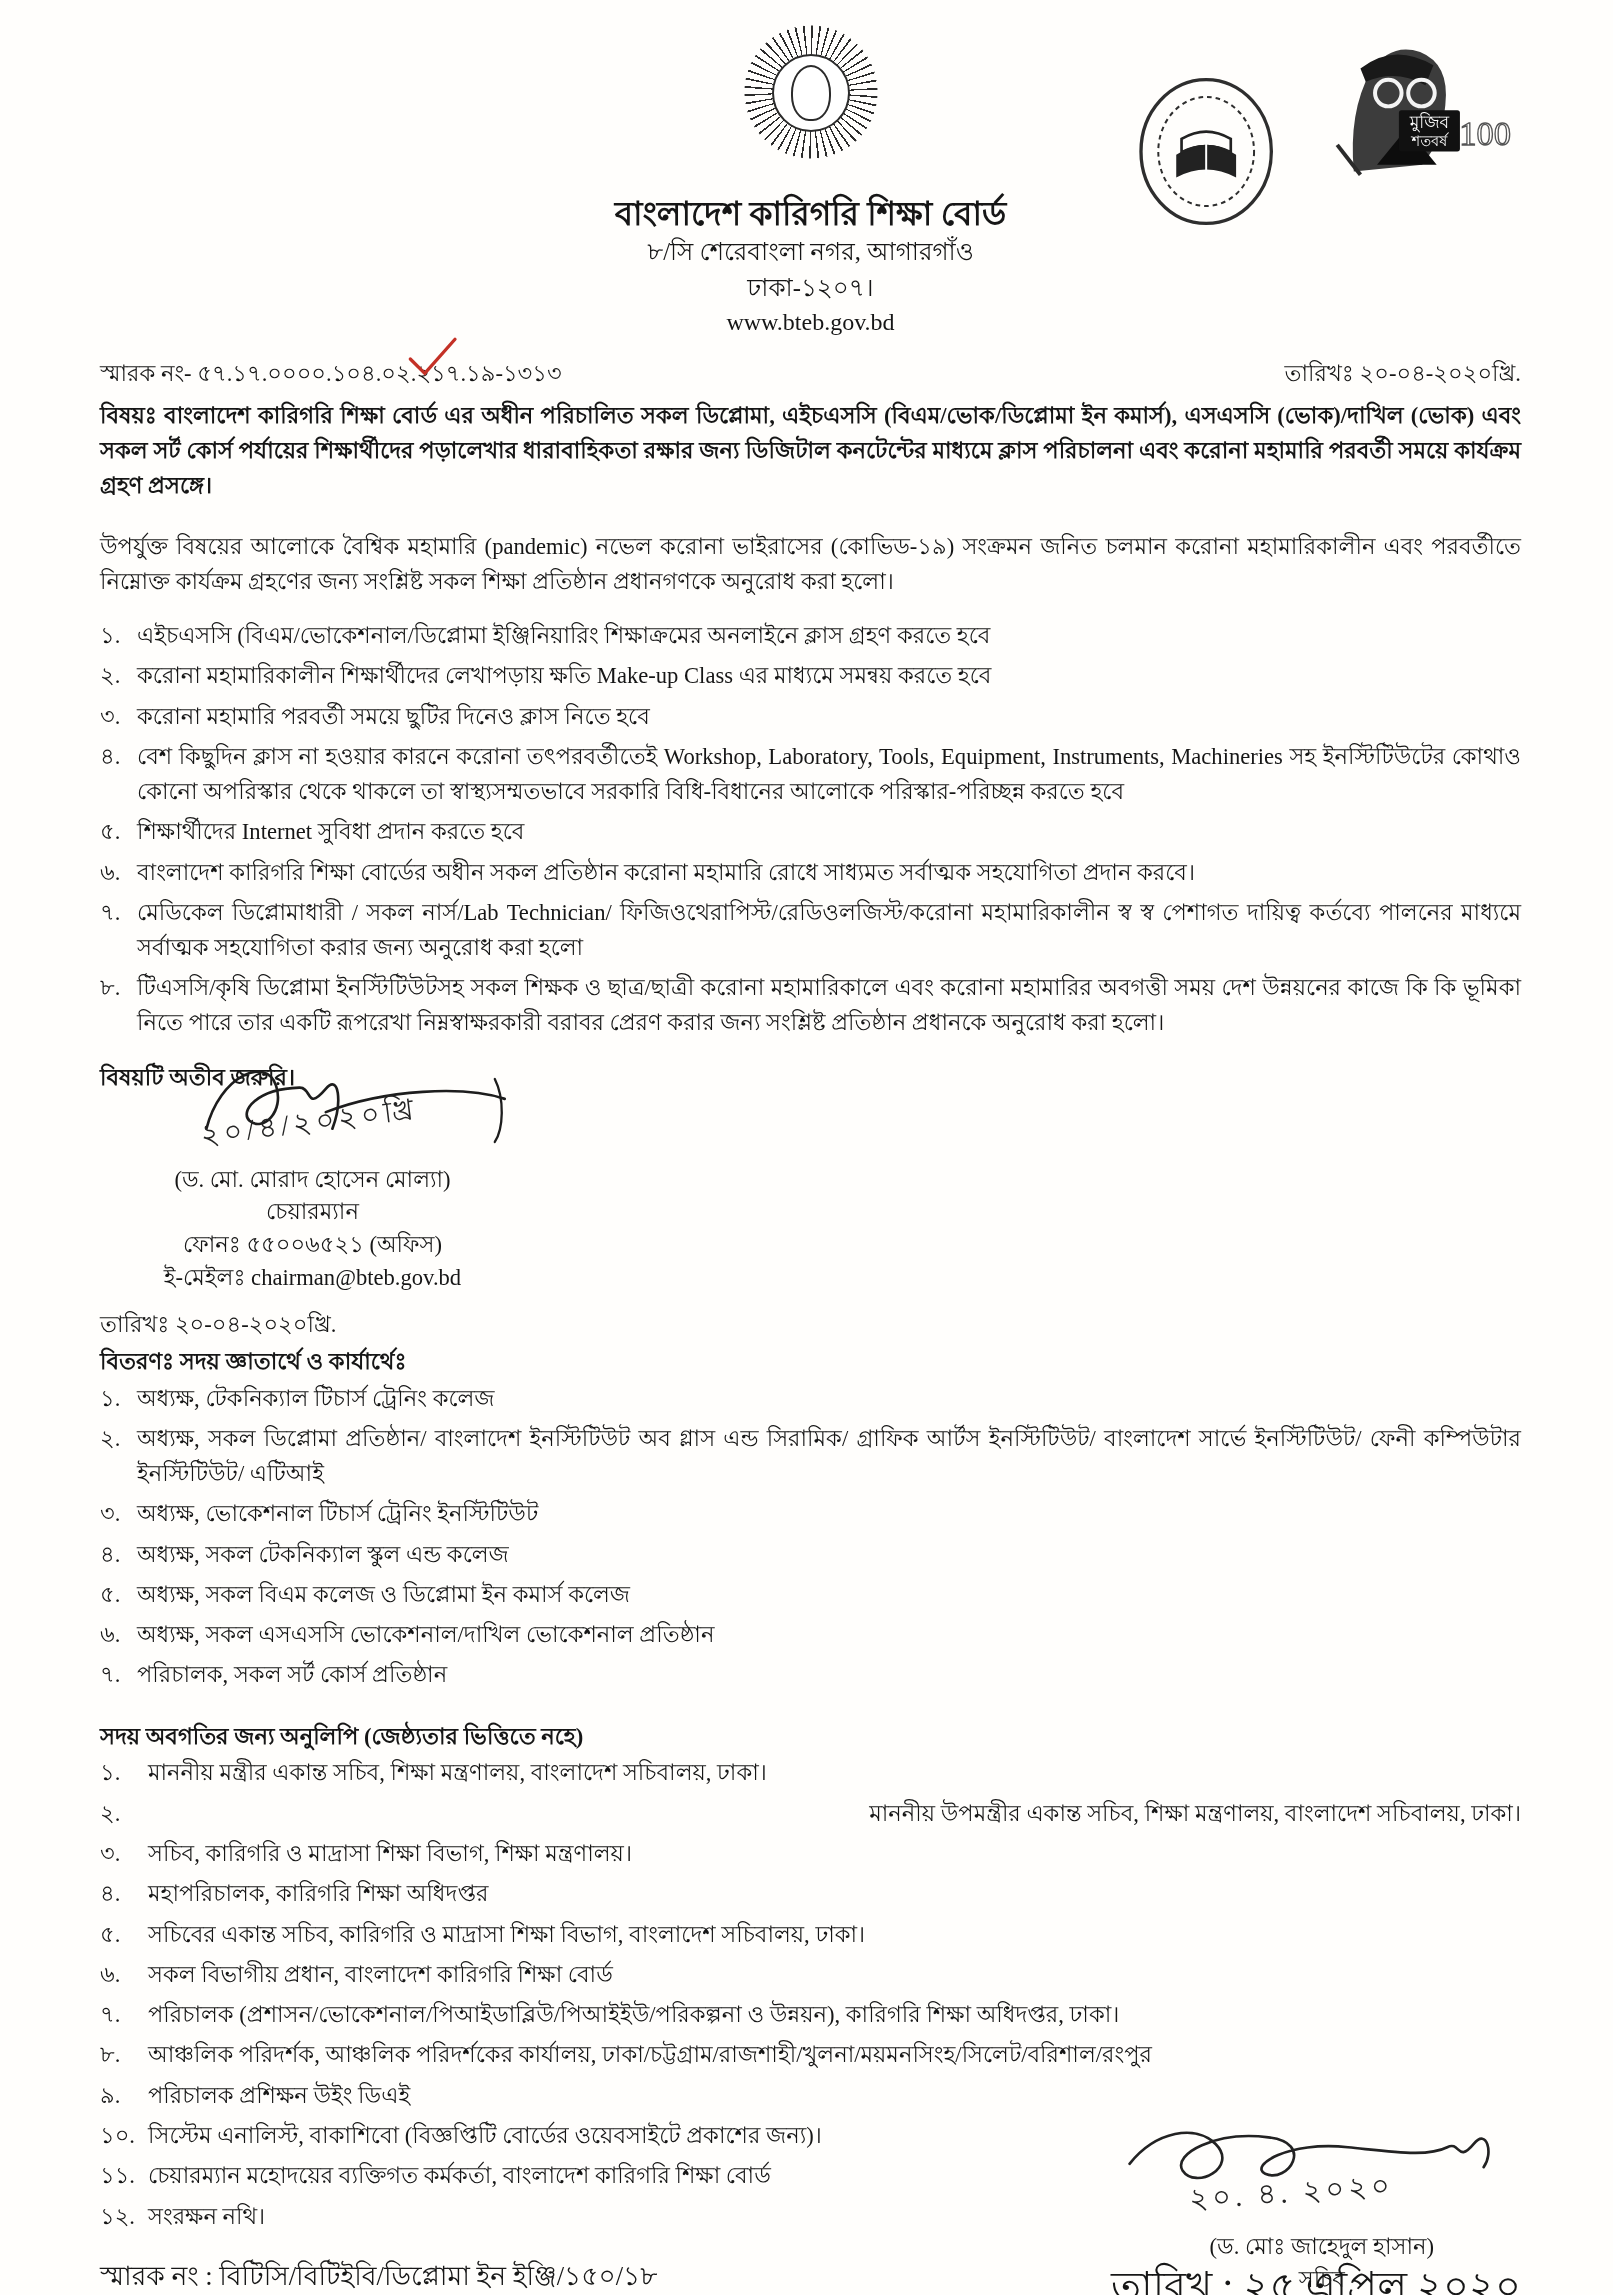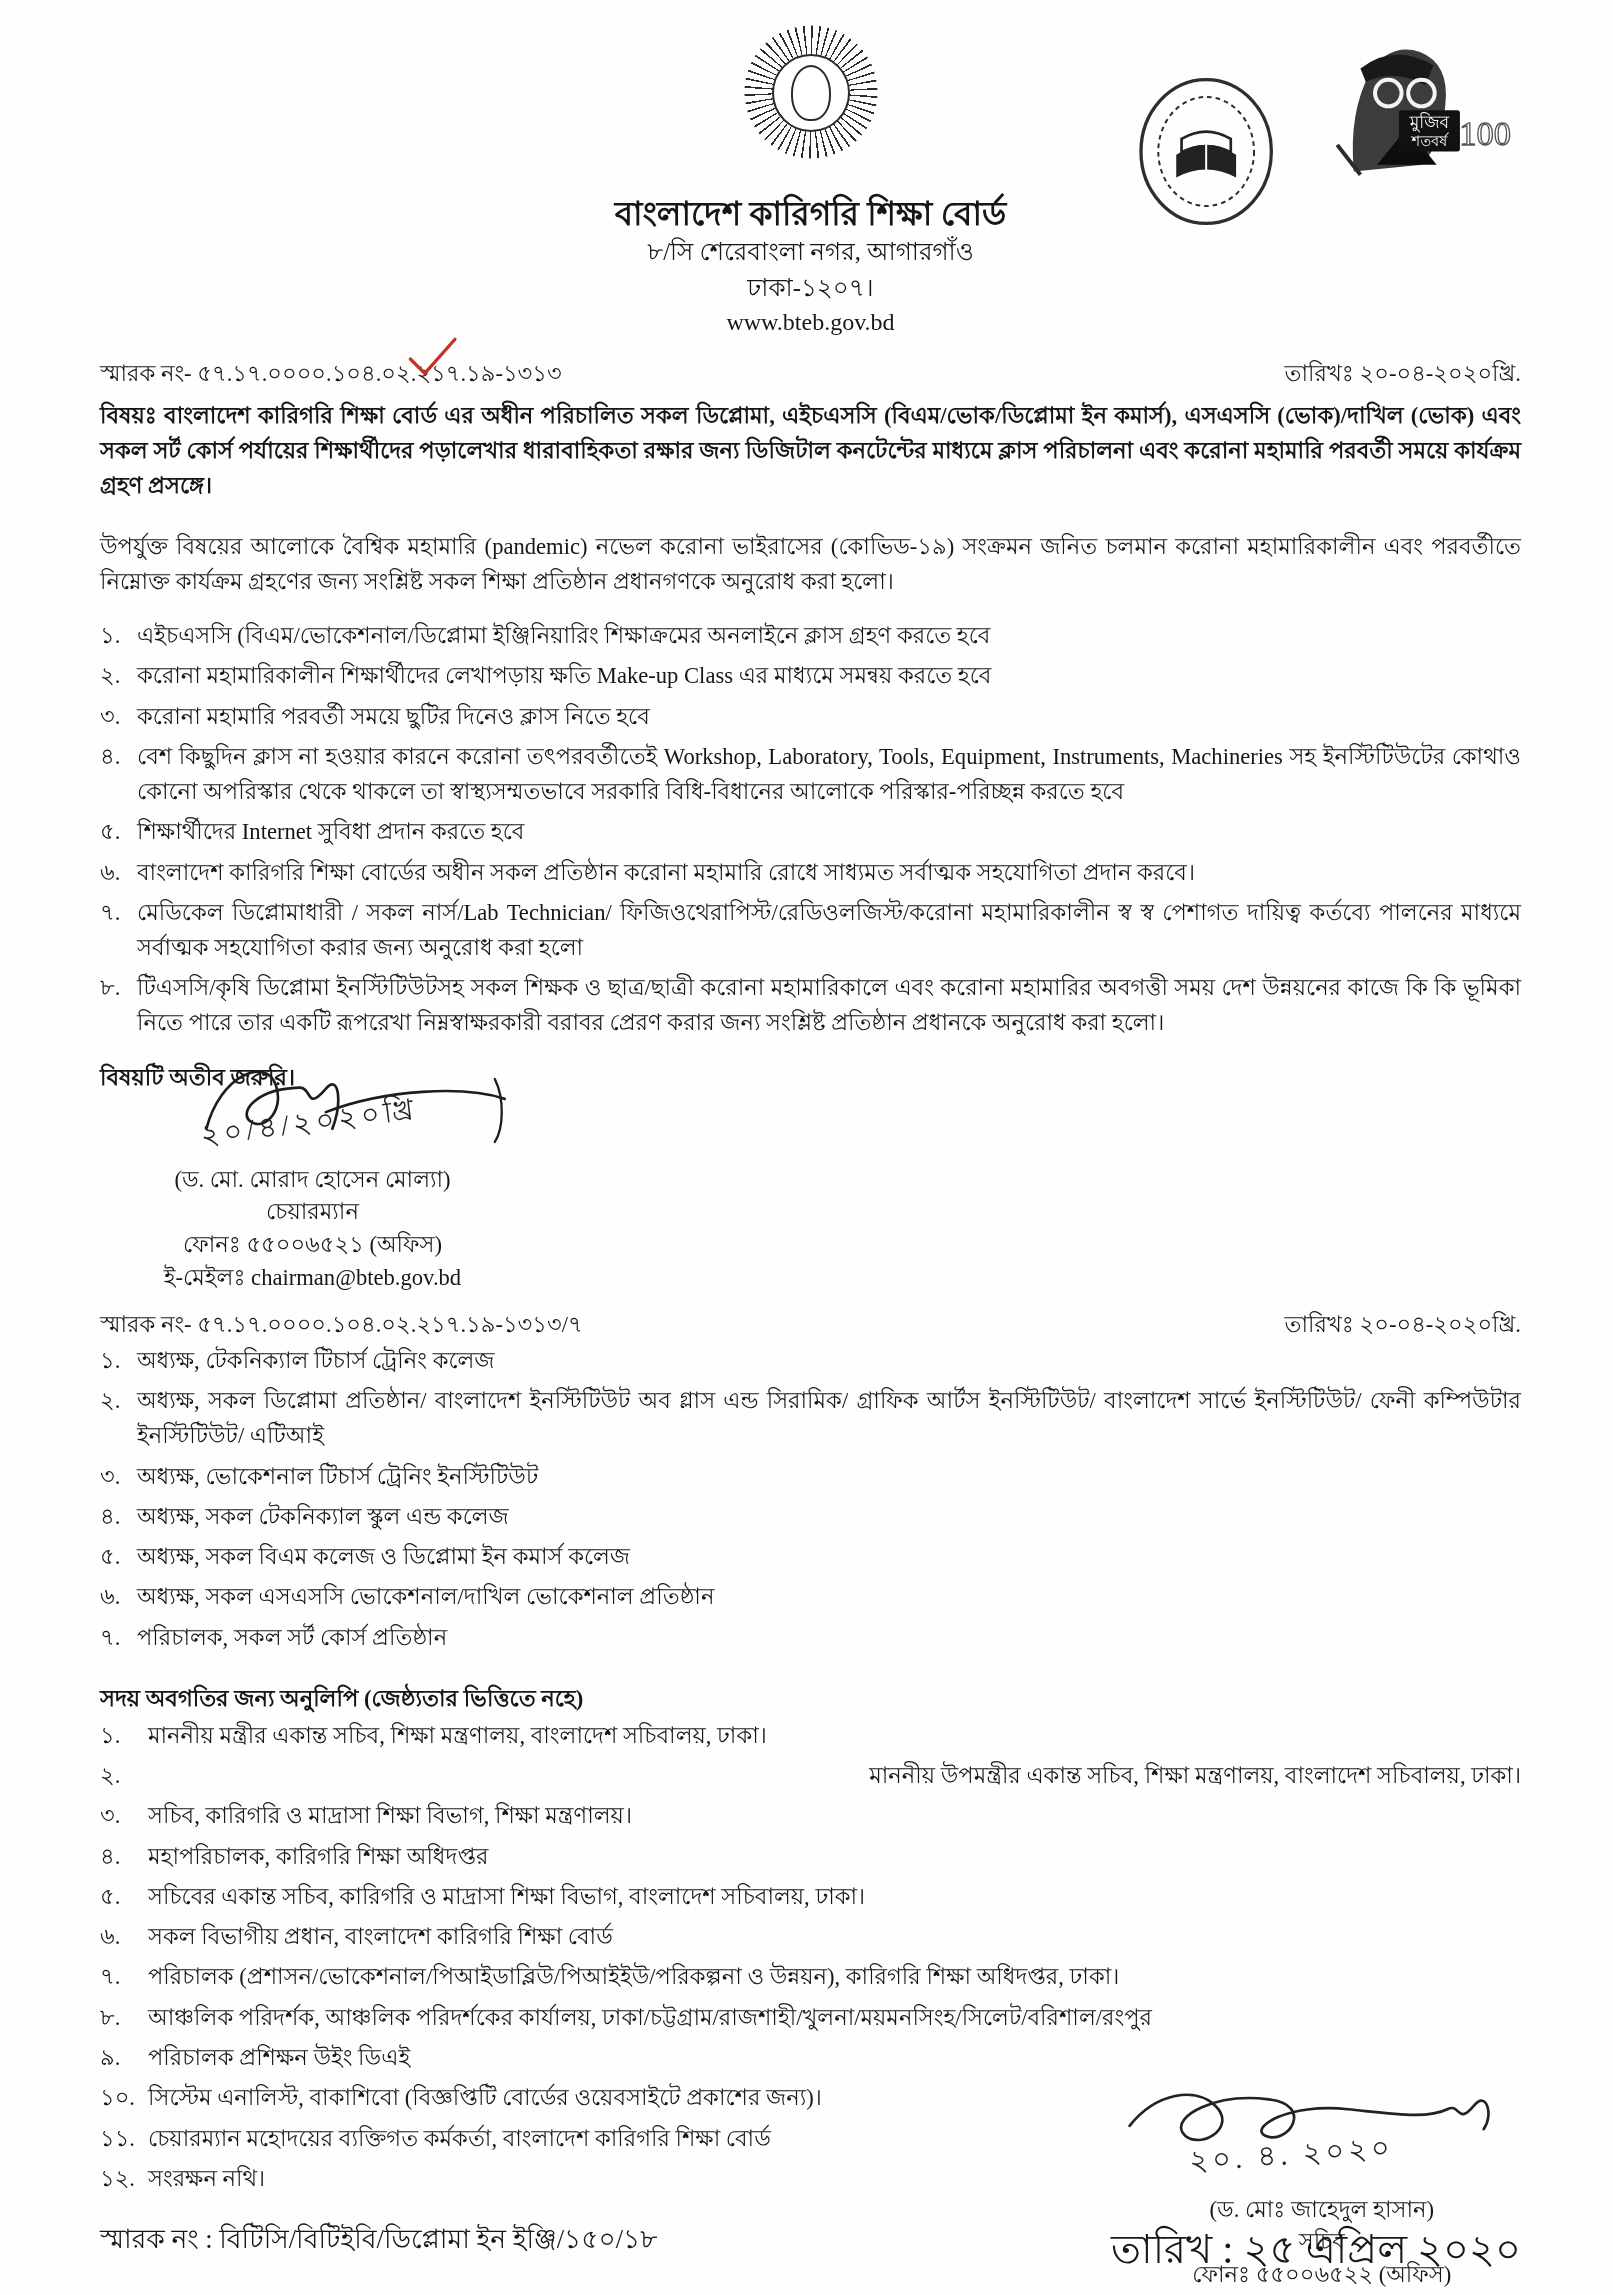--- a/index.html
+++ b/index.html
@@ -186,24 +186,24 @@
           <span class="hand-date chair-date">২০/৪/২০২০খ্রি</span>
         </div>
         <div class="sig-name">(ড. মো. মোরাদ হোসেন মোল্যা)</div>
         <div>চেয়ারম্যান</div>
         <div>ফোনঃ ৫৫০০৬৫২১ (অফিস)</div>
         <div>ই-মেইলঃ chairman@bteb.gov.bd</div>
       </div>
     </div>
 
     <div class="memo-row" style="margin-top:12px;">
-      <span class="left">স্মারক নং- ৫৭.১৭.০০০০.১০৪.০২.২১৭.১৯-১৩১৩/৭</span>
       <span class="right">তারিখঃ ২০-০৪-২০২০খ্রি.</span>
     </div>
 
+    <div class="section-head">বিতরণঃ সদয় জ্ঞাতার্থে ও কার্যার্থেঃ</div>
     <div class="plain-list">
 
         <div class="li-row">
           <span class="li-num">১.</span>
           <span class="li-text">অধ্যক্ষ, টেকনিক্যাল টিচার্স ট্রেনিং কলেজ</span>
         </div>
 
         <div class="li-row">
           <span class="li-num">২.</span>
           <span class="li-text">অধ্যক্ষ, সকল ডিপ্লোমা প্রতিষ্ঠান/ বাংলাদেশ ইনস্টিটিউট অব গ্লাস এন্ড সিরামিক/ গ্রাফিক আর্টস ইনস্টিটিউট/ বাংলাদেশ সার্ভে ইনস্টিটিউট/ ফেনী কম্পিউটার ইনস্টিটিউট/ এটিআই</span>

